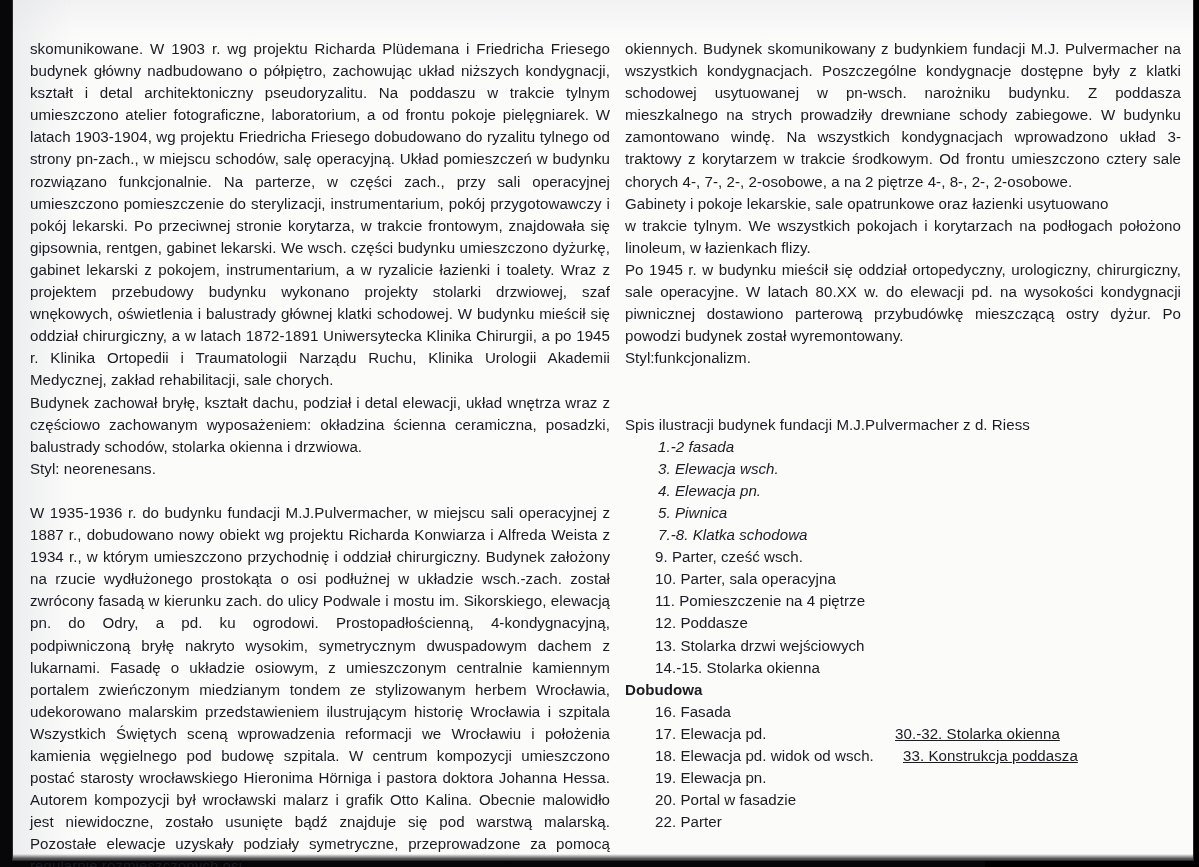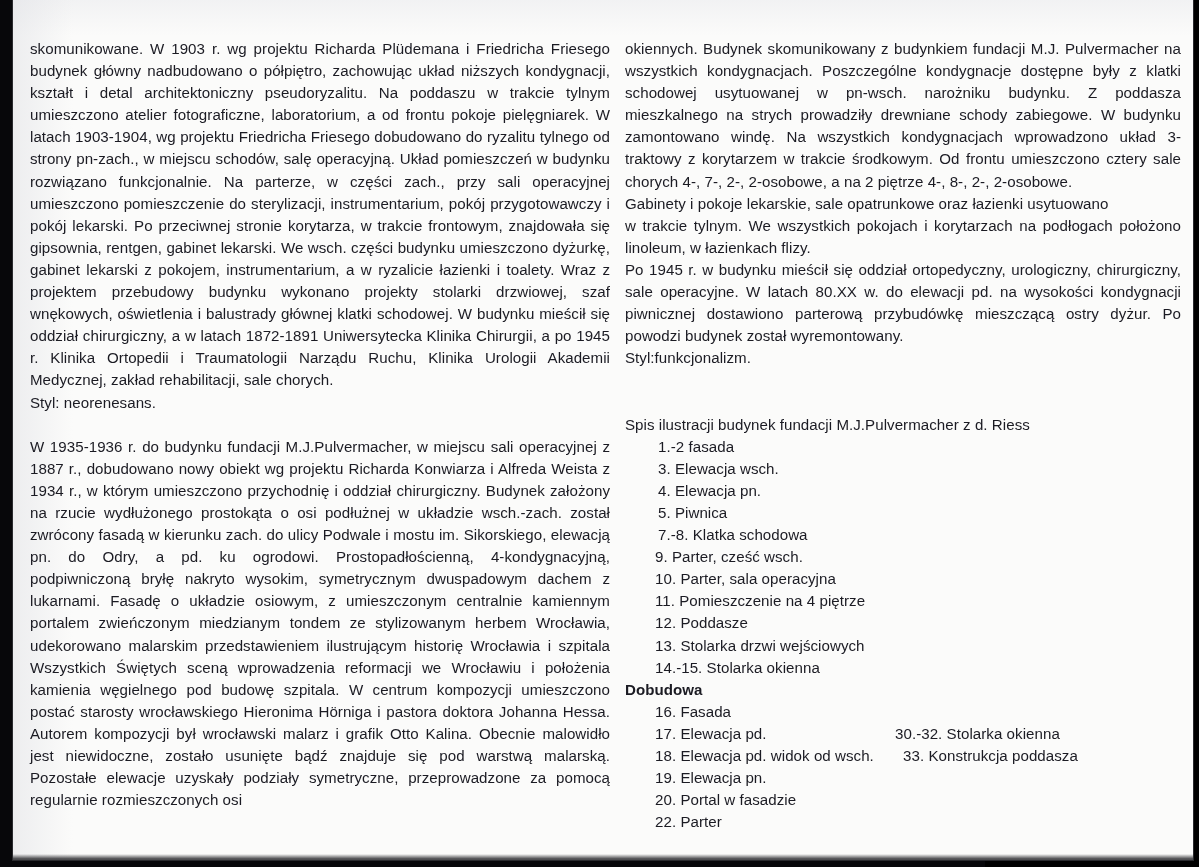--- a/index.html
+++ b/index.html
@@ -94,49 +94,50 @@
     position: relative;
     margin: 0;
     padding: 0;
     list-style: none;
   }
   .ill-list li {
     margin: 0;
     padding: 0;
     white-space: nowrap;
   }
-  .ill-list li.indent-a { padding-left: 33px; }
+  .ill-list li.indent-a { padding-left: 33px; font-style: italic; }
   .ill-list li.indent-b { padding-left: 30px; }
   .ill-list li.indent-none { padding-left: 0; font-weight: bold; }
 
   
   #ill-list-col2 {
     position: absolute;
     left: 270px;
     top: 0;
     width: 280px;
   }
-  #ill-list-col2 li { white-space: nowrap; }
+  #ill-list-col2 li { white-space: nowrap; text-decoration: underline; }
   #ill-list-col2 li.pad { padding-left: 8px; }
 
   .list-wrap { position: relative; }
 </style>
 </head>
 <body>
 
 <div id="scan-root">
   <div id="paper">
     <div id="paper-tint"></div>
 
     <div id="columns">
 
       <div class="column" id="left-column">
 
         <p class="para">skomunikowane. W 1903 r. wg projektu Richarda Plüdemana i Friedricha Friesego budynek główny nadbudowano o półpiętro, zachowując układ niższych kondygnacji, kształt i detal architektoniczny pseudoryzalitu. Na poddaszu w trakcie tylnym umieszczono atelier fotograficzne, laboratorium, a od frontu pokoje pielęgniarek. W latach 1903-1904, wg projektu  Friedricha Friesego dobudowano do ryzalitu tylnego od strony pn-zach., w miejscu schodów, salę operacyjną. Układ pomieszczeń w budynku rozwiązano funkcjonalnie. Na parterze, w części zach., przy sali operacyjnej umieszczono pomieszczenie do sterylizacji, instrumentarium, pokój przygotowawczy i pokój lekarski. Po przeciwnej stronie korytarza, w trakcie frontowym, znajdowała się gipsownia, rentgen, gabinet lekarski. We wsch. części budynku umieszczono dyżurkę, gabinet lekarski z pokojem, instrumentarium, a w ryzalicie łazienki i toalety. Wraz z projektem przebudowy budynku wykonano projekty stolarki drzwiowej, szaf wnękowych, oświetlenia i balustrady głównej klatki schodowej. W budynku mieścił się oddział chirurgiczny, a w latach 1872-1891 Uniwersytecka Klinika Chirurgii, a po 1945 r. Klinika Ortopedii i Traumatologii Narządu Ruchu, Klinika Urologii Akademii Medycznej, zakład rehabilitacji, sale chorych.</p>
 
+        <p class="para">Budynek zachował bryłę, kształt dachu, podział i detal elewacji, układ wnętrza wraz z częściowo zachowanym wyposażeniem: okładzina ścienna ceramiczna, posadzki, balustrady schodów, stolarka okienna i drzwiowa.</p>
 
         <p class="para flush">Styl: neorenesans.</p>
 
         <div class="para-gap"></div>
 
         <p class="para">W 1935-1936 r. do budynku fundacji M.J.Pulvermacher, w miejscu sali operacyjnej z 1887 r., dobudowano nowy obiekt wg projektu Richarda Konwiarza i Alfreda Weista z 1934 r., w którym umieszczono przychodnię i oddział chirurgiczny. Budynek założony na rzucie wydłużonego prostokąta o osi podłużnej w układzie wsch.-zach. został zwrócony fasadą w kierunku zach. do ulicy  Podwale i mostu im. Sikorskiego, elewacją pn. do Odry, a pd. ku ogrodowi. Prostopadłościenną, 4-kondygnacyjną, podpiwniczoną bryłę nakryto wysokim, symetrycznym dwuspadowym dachem z lukarnami. Fasadę o układzie osiowym, z umieszczonym centralnie kamiennym portalem zwieńczonym miedzianym tondem ze stylizowanym herbem Wrocławia, udekorowano malarskim przedstawieniem ilustrującym historię Wrocławia i szpitala Wszystkich Świętych sceną wprowadzenia reformacji we Wrocławiu i położenia kamienia węgielnego pod budowę szpitala. W centrum kompozycji umieszczono postać starosty wrocławskiego Hieronima Hörniga i pastora doktora Johanna Hessa. Autorem kompozycji był wrocławski malarz i grafik Otto Kalina. Obecnie malowidło jest niewidoczne, zostało usunięte bądź znajduje się pod warstwą malarską. Pozostałe elewacje uzyskały podziały symetryczne, przeprowadzone za pomocą regularnie rozmieszczonych osi</p>
       </div>
 
       <div class="column" id="right-column">
 

